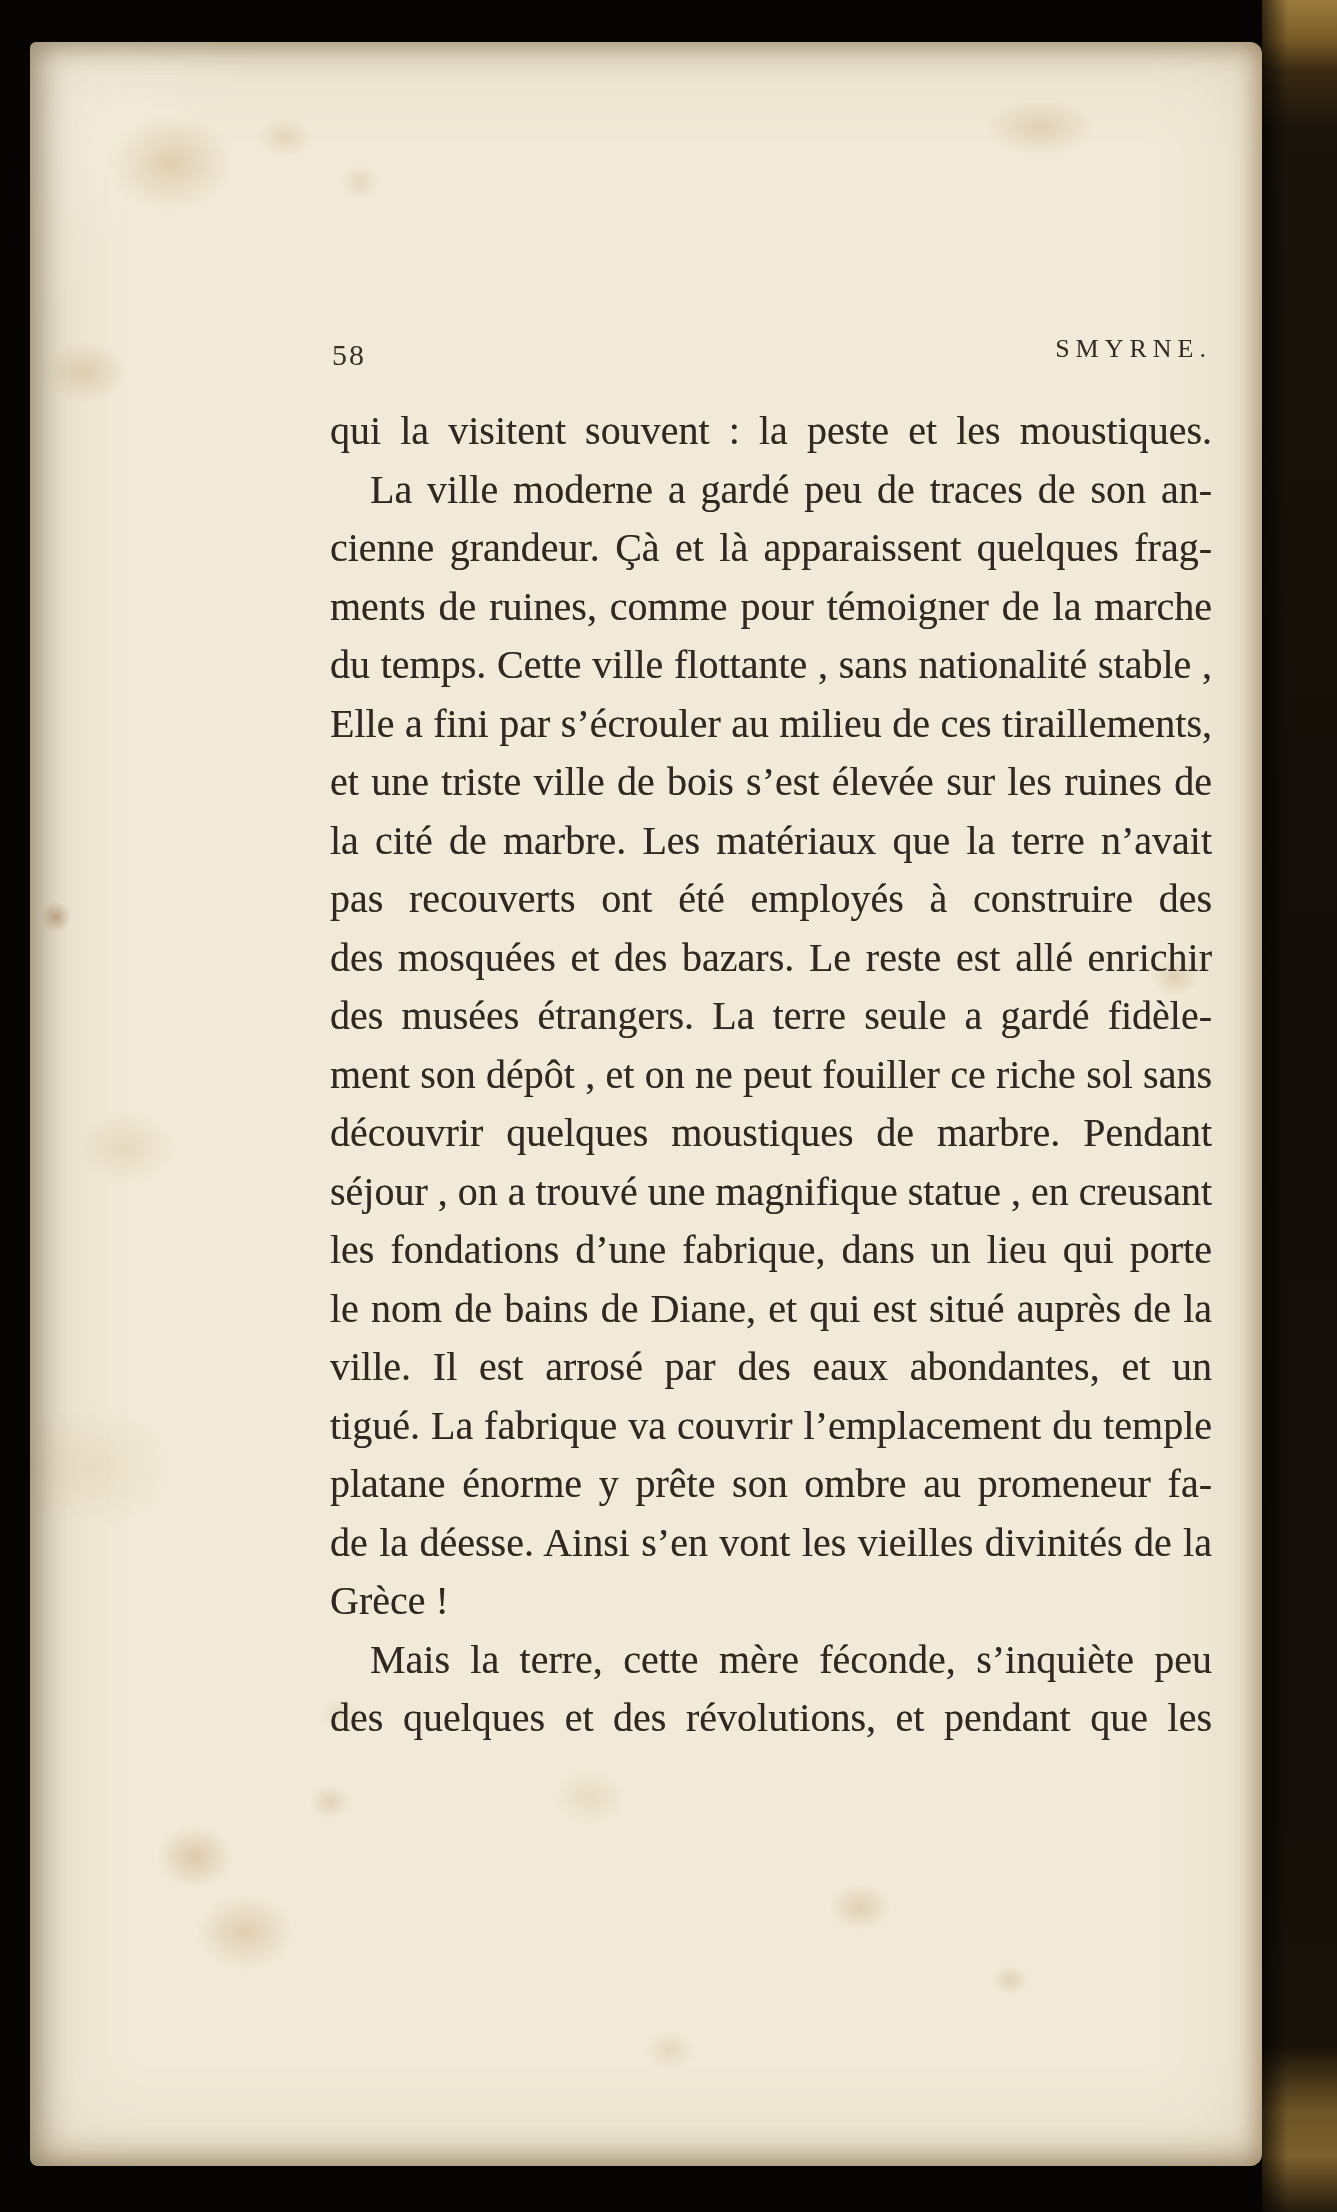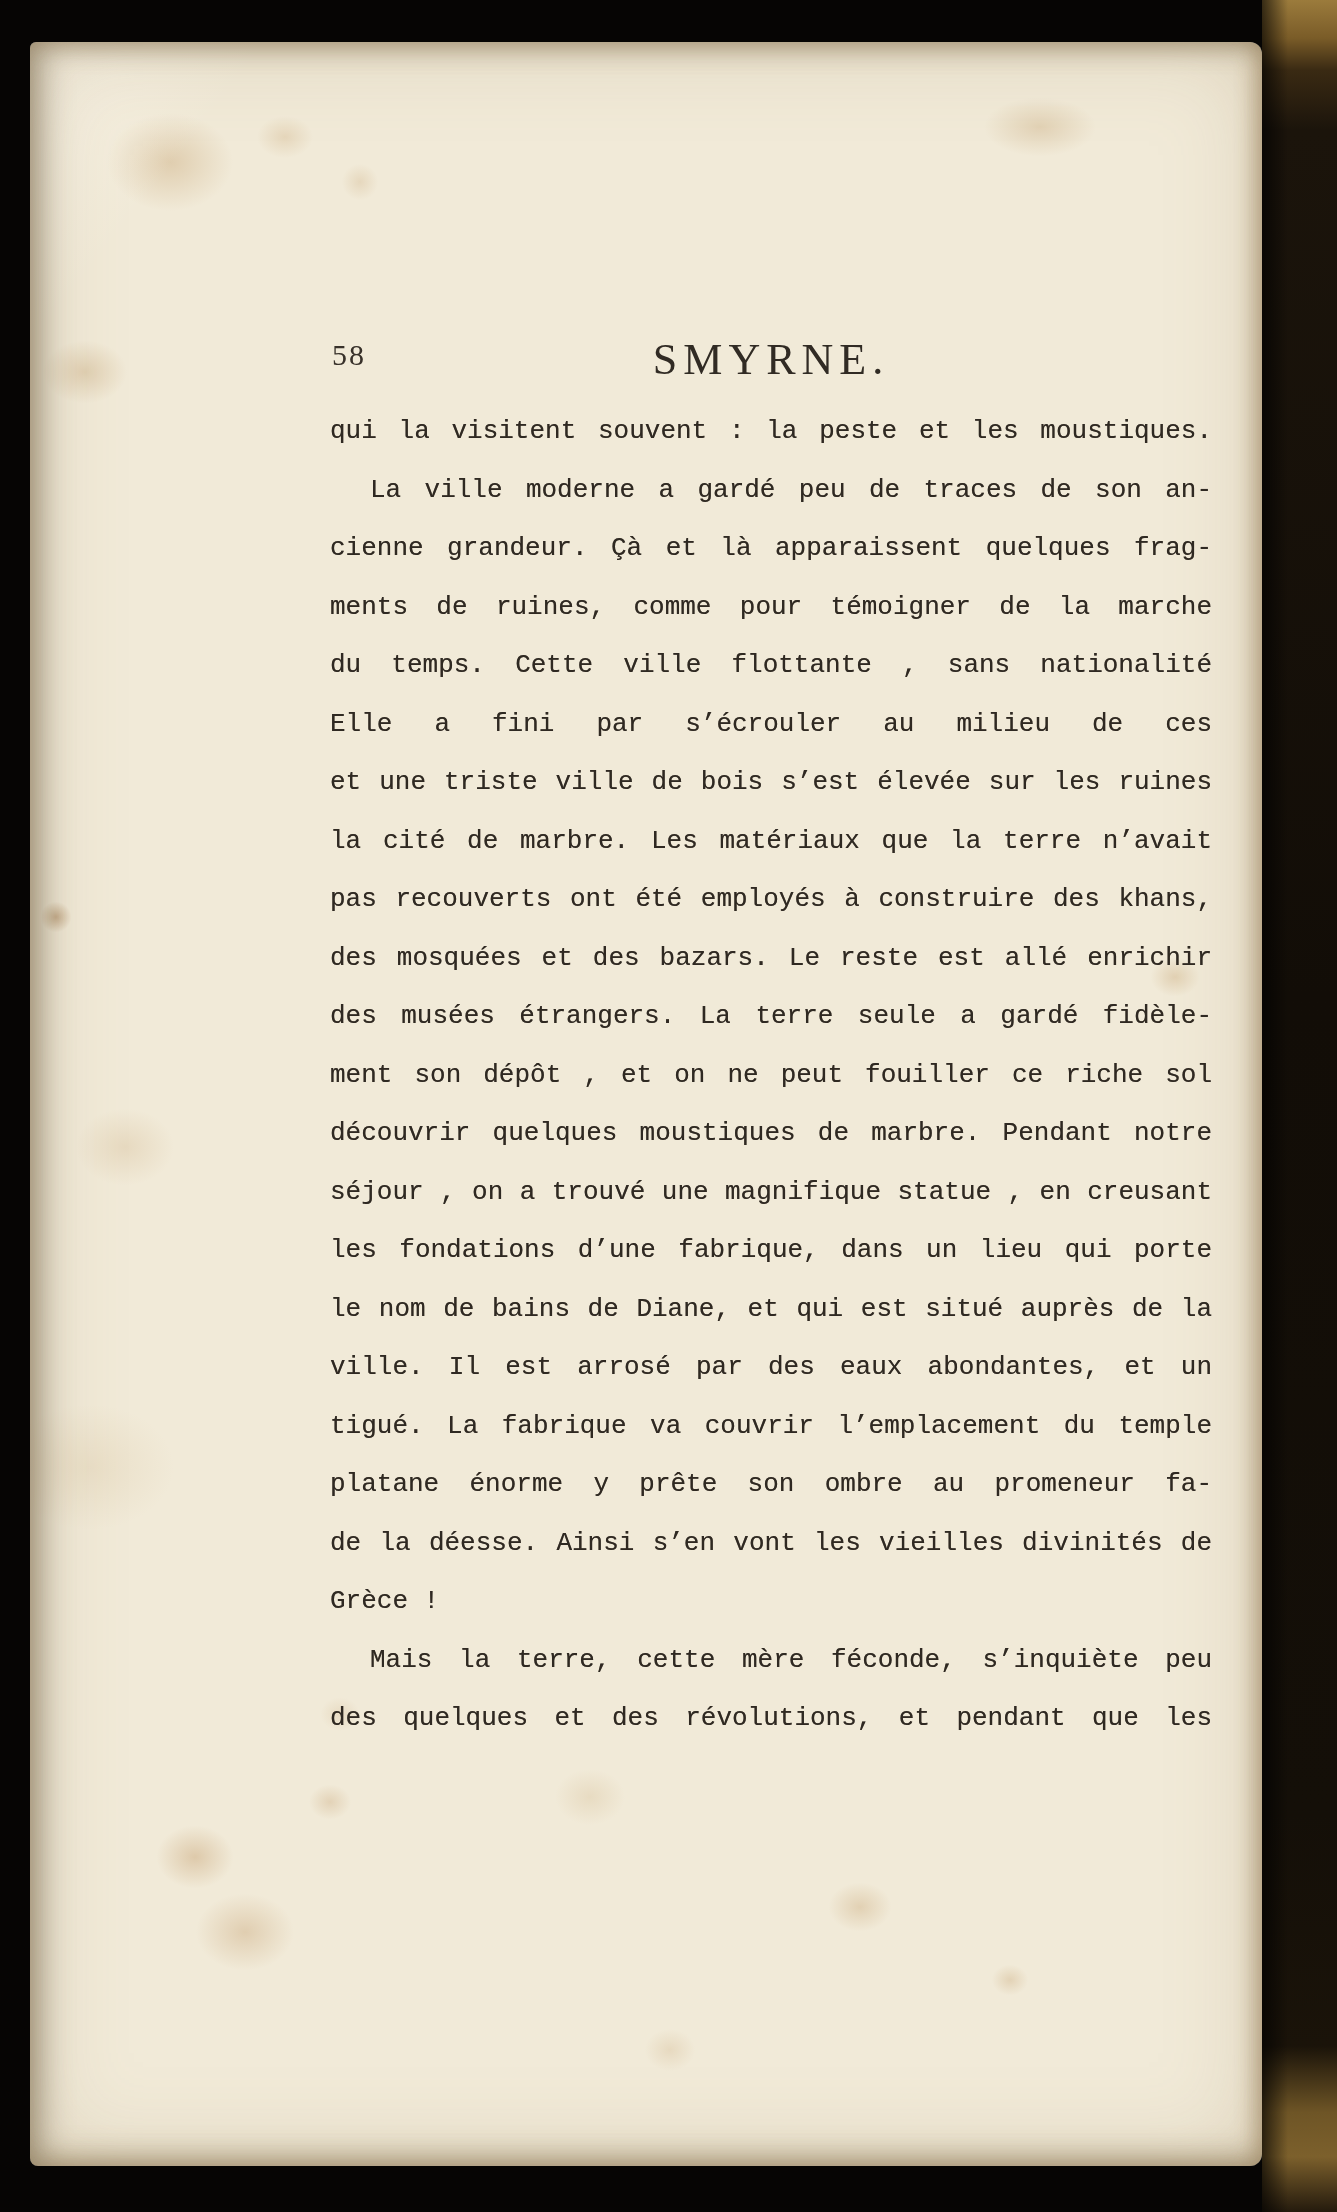--- a/index.html
+++ b/index.html
@@ -94,39 +94,38 @@
     top: 12px;
     font-size: 30px;
     letter-spacing: 2px;
     color: #38312a;
   }
   .running {
     position: absolute;
     left: 0;
     top: 8px;
     width: 100%;
-    text-align: center;
-    font-size: 44px;
+    text-align: right;
+    font-size: 26px;
     letter-spacing: 6px;
     color: #312b24;
   }
 
   .bodytext {
     margin-top: 6px;
   }
   .line {
     height: 58.5px;
     line-height: 58.5px;
-    font-size: 26px;
+    font-size: 40px;
     color: #2f2922;
     overflow: hidden;
     text-align: left;
     white-space: normal;
     text-shadow: 0 0 0.5px rgba(45,35,25,0.55);
-    font-family: Liberation Mono, monospace;
   }
   .line.j {
     text-align: justify;
   }
   .line.j::after {
     content: "";
     display: inline-block;
     width: 100%;
     height: 0;
   }

